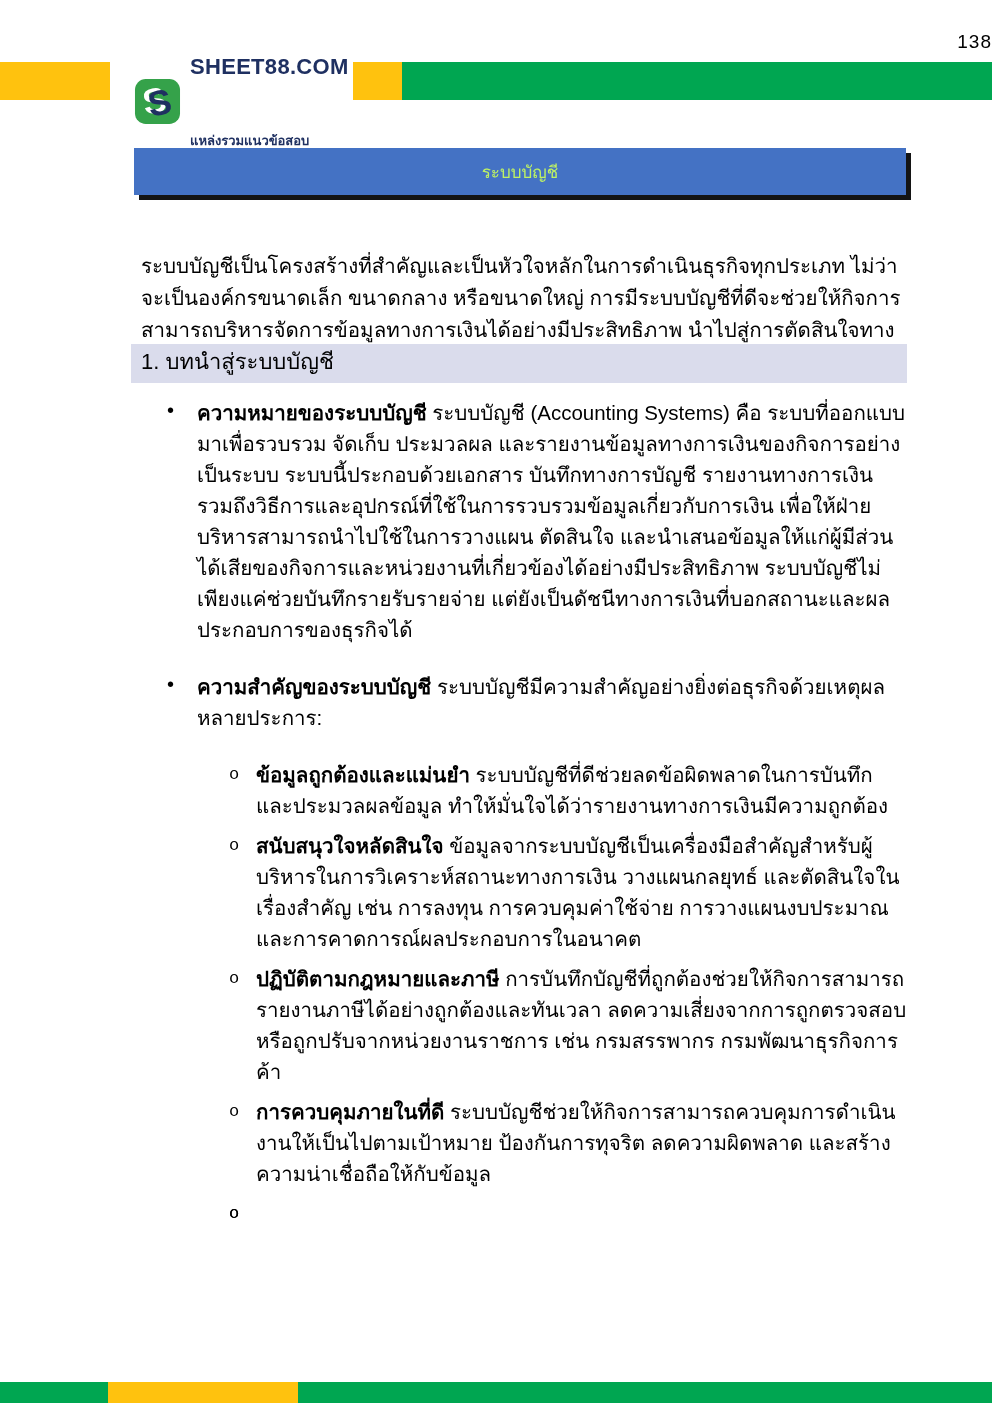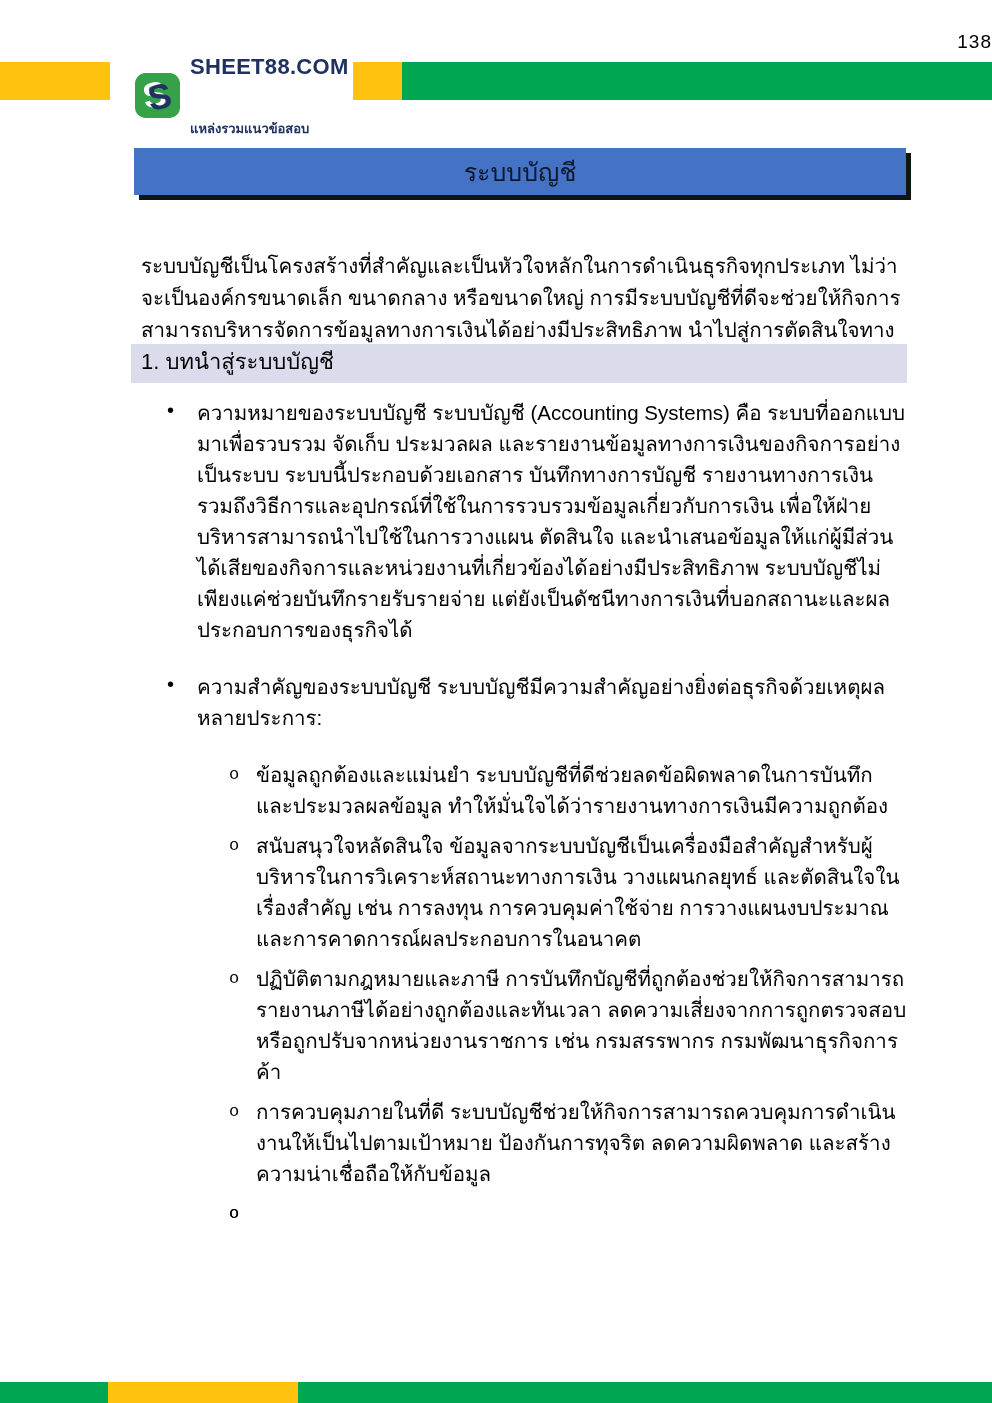--- a/index.html
+++ b/index.html
@@ -10,43 +10,43 @@
   
   .bar{position:absolute;top:62px;height:38px;}
   .hdr-left{left:0;width:110px;background:var(--yellow);}
   .hdr-mid{left:336px;width:66px;background:var(--yellow);}
   .hdr-right{left:402px;width:590px;background:var(--green);}
   
   .logo{position:absolute;left:134px;top:55px;display:flex;align-items:center;gap:9px;background:#fff;padding:0 4px 0 0;}
   .logo-icon svg{width:47px;height:47px;display:block;}
   .logo-text{display:flex;flex-direction:column;line-height:1.05;gap:36px;}
   .brand{font-size:22px;font-weight:bold;color:var(--navy);letter-spacing:.3px;}
-  .tagline{font-size:13px;font-weight:bold;color:var(--navy);margin-top:8px;}
+  .tagline{font-size:13px;font-weight:bold;color:var(--navy);margin-top:20px;}
   
   .title-banner{position:absolute;left:134px;top:148px;width:772px;height:47px;
         background:var(--banner-blue);box-shadow:5px 5px 0 0 #141414;
         display:flex;align-items:center;justify-content:center;
-        color:#0f172a;font-size:25px;}
+        color:#bef264;font-size:17px;}
   
   .intro{position:absolute;left:141px;top:250px;width:766px;margin:0;
         font-size:20.5px;line-height:32px;}
   
   .section-heading{position:absolute;left:131px;top:344px;width:776px;height:39px;
         background:var(--heading-bg);box-sizing:border-box;padding-left:10px;
         display:flex;align-items:flex-start;font-size:22px;}
   
   .content{position:absolute;left:141px;top:397px;width:768px;
         font-size:20.5px;line-height:31px;}
   .li{position:relative;}
   .l1{padding-left:56px;margin-bottom:26px;}
   .l1 .marker{position:absolute;left:26px;top:-2px;font-size:20px;}
   .l2{padding-left:115px;margin-bottom:9px;}
   .l2 .marker{position:absolute;left:88px;top:0;
         font-family:"Liberation Mono","DejaVu Sans Mono",monospace;font-size:17px;}
-  .lead{font-weight:normal;}
+  .lead{font-weight:bold;}
   
   .fbar{position:absolute;top:1382px;height:21px;}
   .ftr-left{left:0;width:108px;background:var(--green);}
   .ftr-mid{left:108px;width:190px;background:var(--yellow);}
   .ftr-right{left:298px;width:694px;background:var(--green);}
 </style>
 </head>
 <body>
 
 <div class="page">

